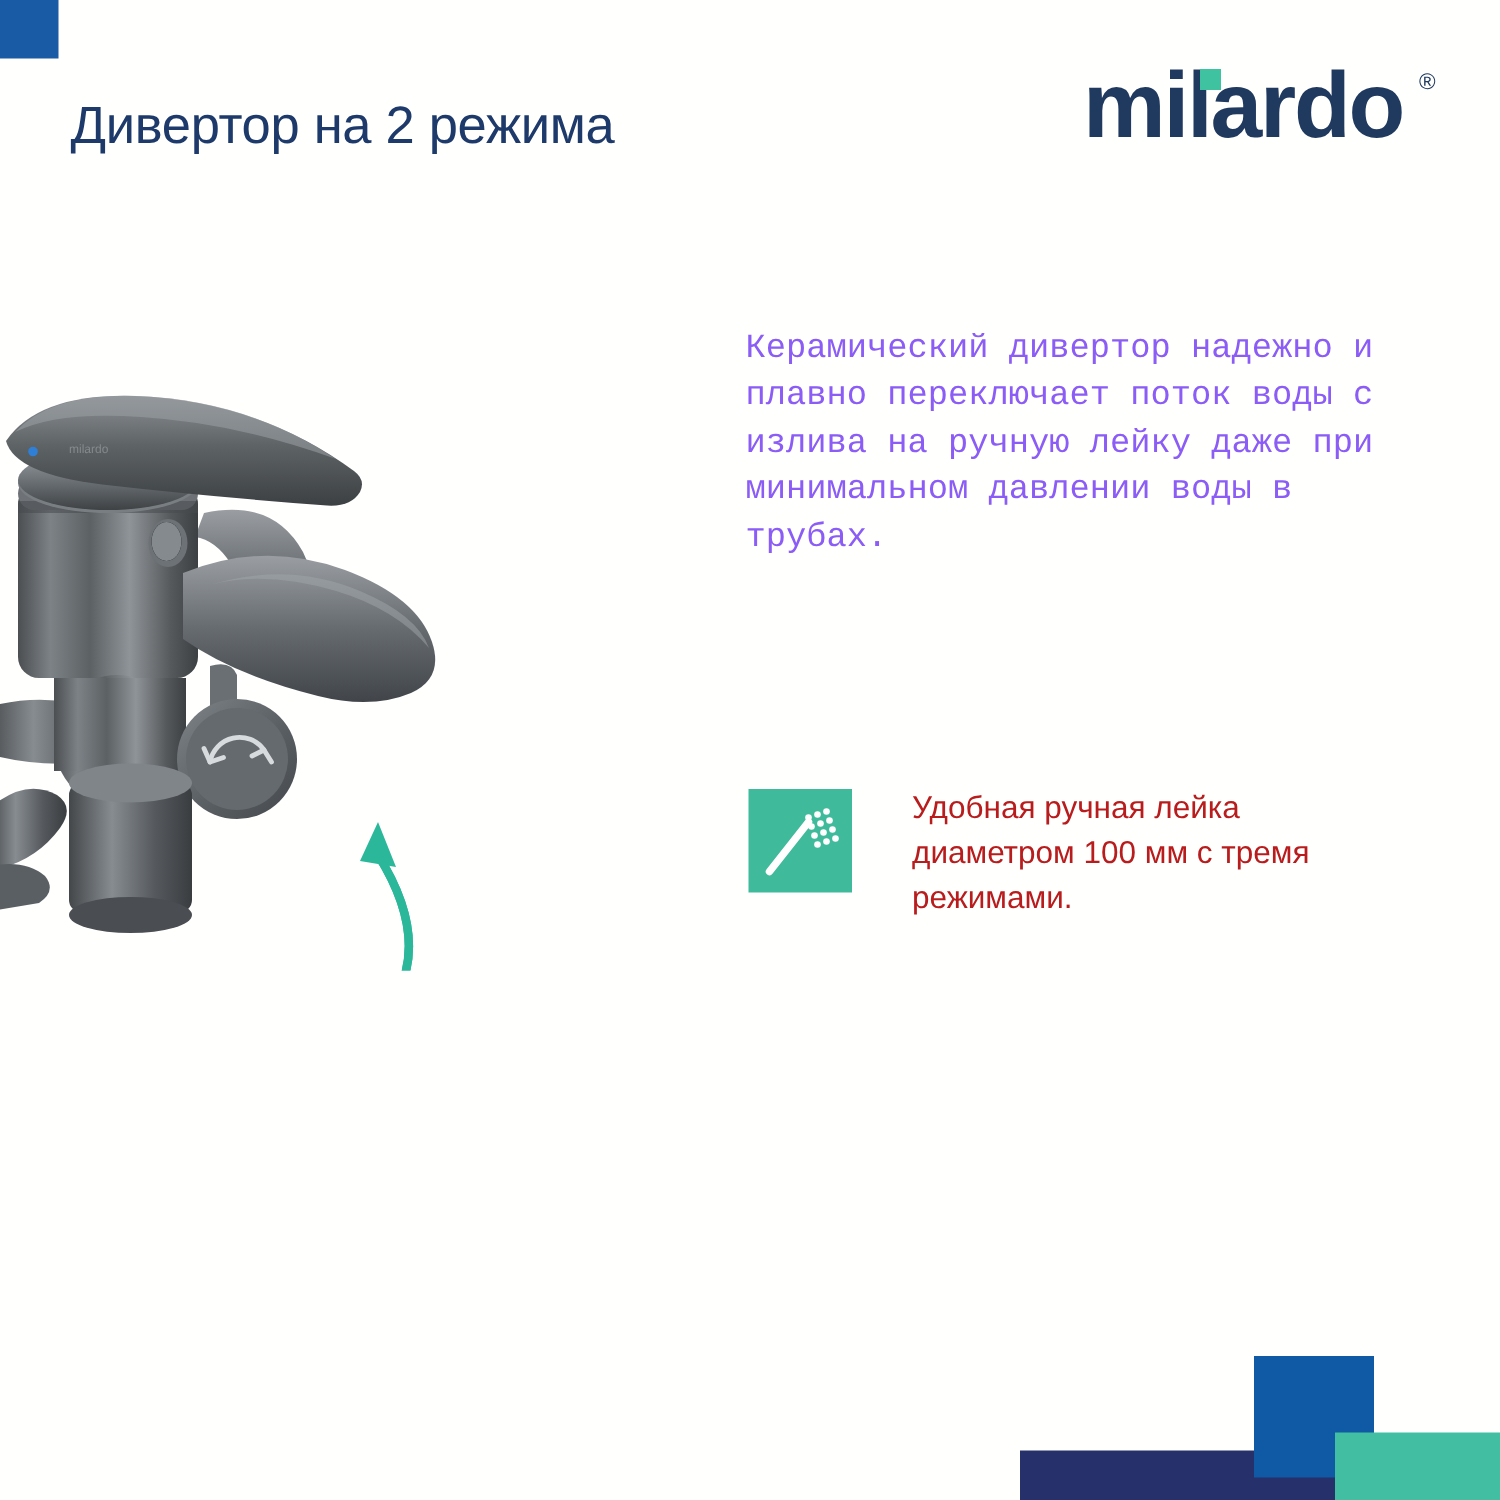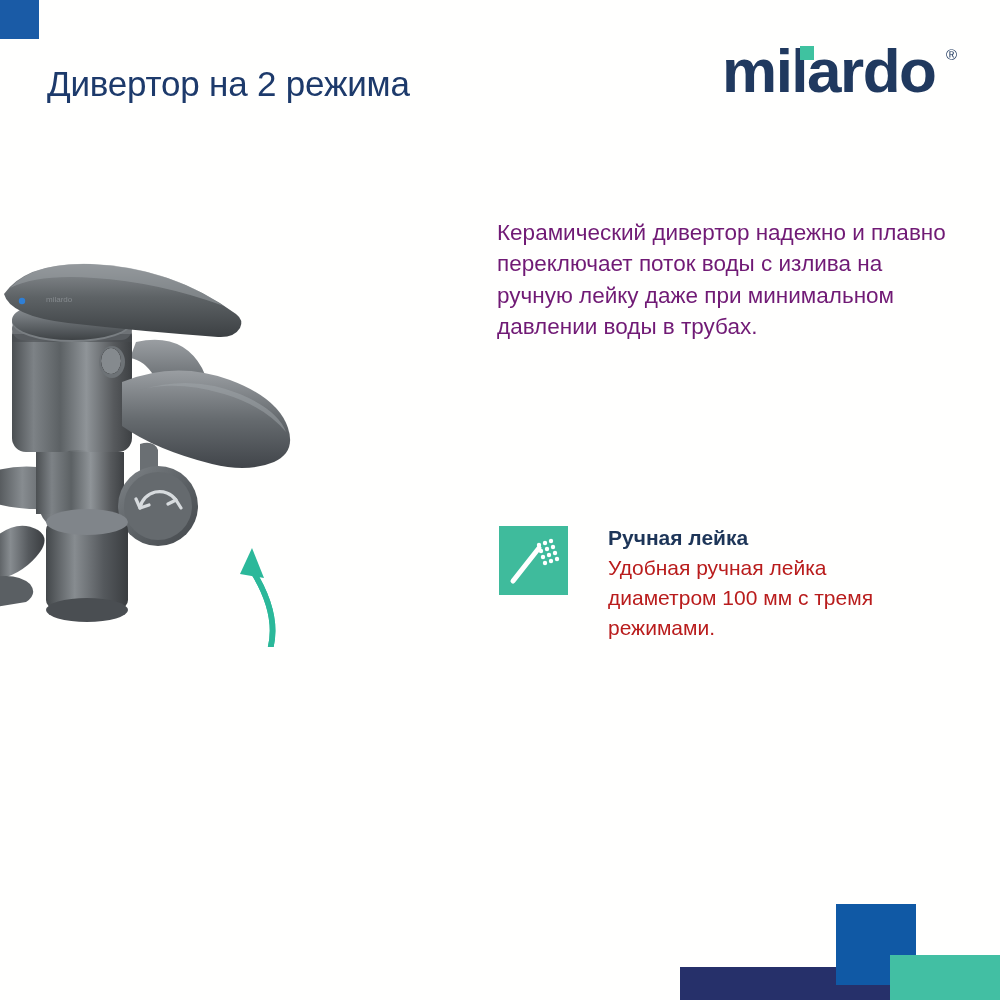--- a/index.html
+++ b/index.html
@@ -80,21 +80,22 @@
   }
 
   
   .lead-paragraph {
     position: absolute;
     left: 497px;
     top: 194px;
     width: 450px;
     font-size: 22.5px;
     line-height: 31.5px;
-    color: #701a75;
+    color: #8b5cf6;
+    font-family: Liberation Mono, monospace;
   }
 
   
   .feature {
     position: absolute;
     left: 499px;
     top: 526px;
     width: 420px;
   }
   .feature-icon {
@@ -190,21 +191,20 @@
           <circle cx="44" cy="31" r="2.2"></circle>
             <circle cx="50" cy="29" r="2.2"></circle>
             <circle cx="56" cy="27" r="2.2"></circle>
           <circle cx="46" cy="37" r="2.2"></circle>
             <circle cx="52" cy="35" r="2.2"></circle>
             <circle cx="58" cy="33" r="2.2"></circle>
         </g>
       </svg>
     </div>
     <div class="feature-body">
-      <div class="feature-title">Ручная лейка</div>
       <div class="feature-desc">Удобная ручная лейка диаметром 100 мм с тремя режимами.</div>
     </div>
   </div>
 
   <div class="product-photo">
     <svg width="320" height="425" viewBox="0 0 320 425" aria-hidden="true">
       <defs>
         <linearGradient id="metalBody" x1="0" y1="0" x2="1" y2="0">
           <stop offset="0%" stop-color="#4b4f52"></stop>
           <stop offset="18%" stop-color="#7d8286"></stop>

